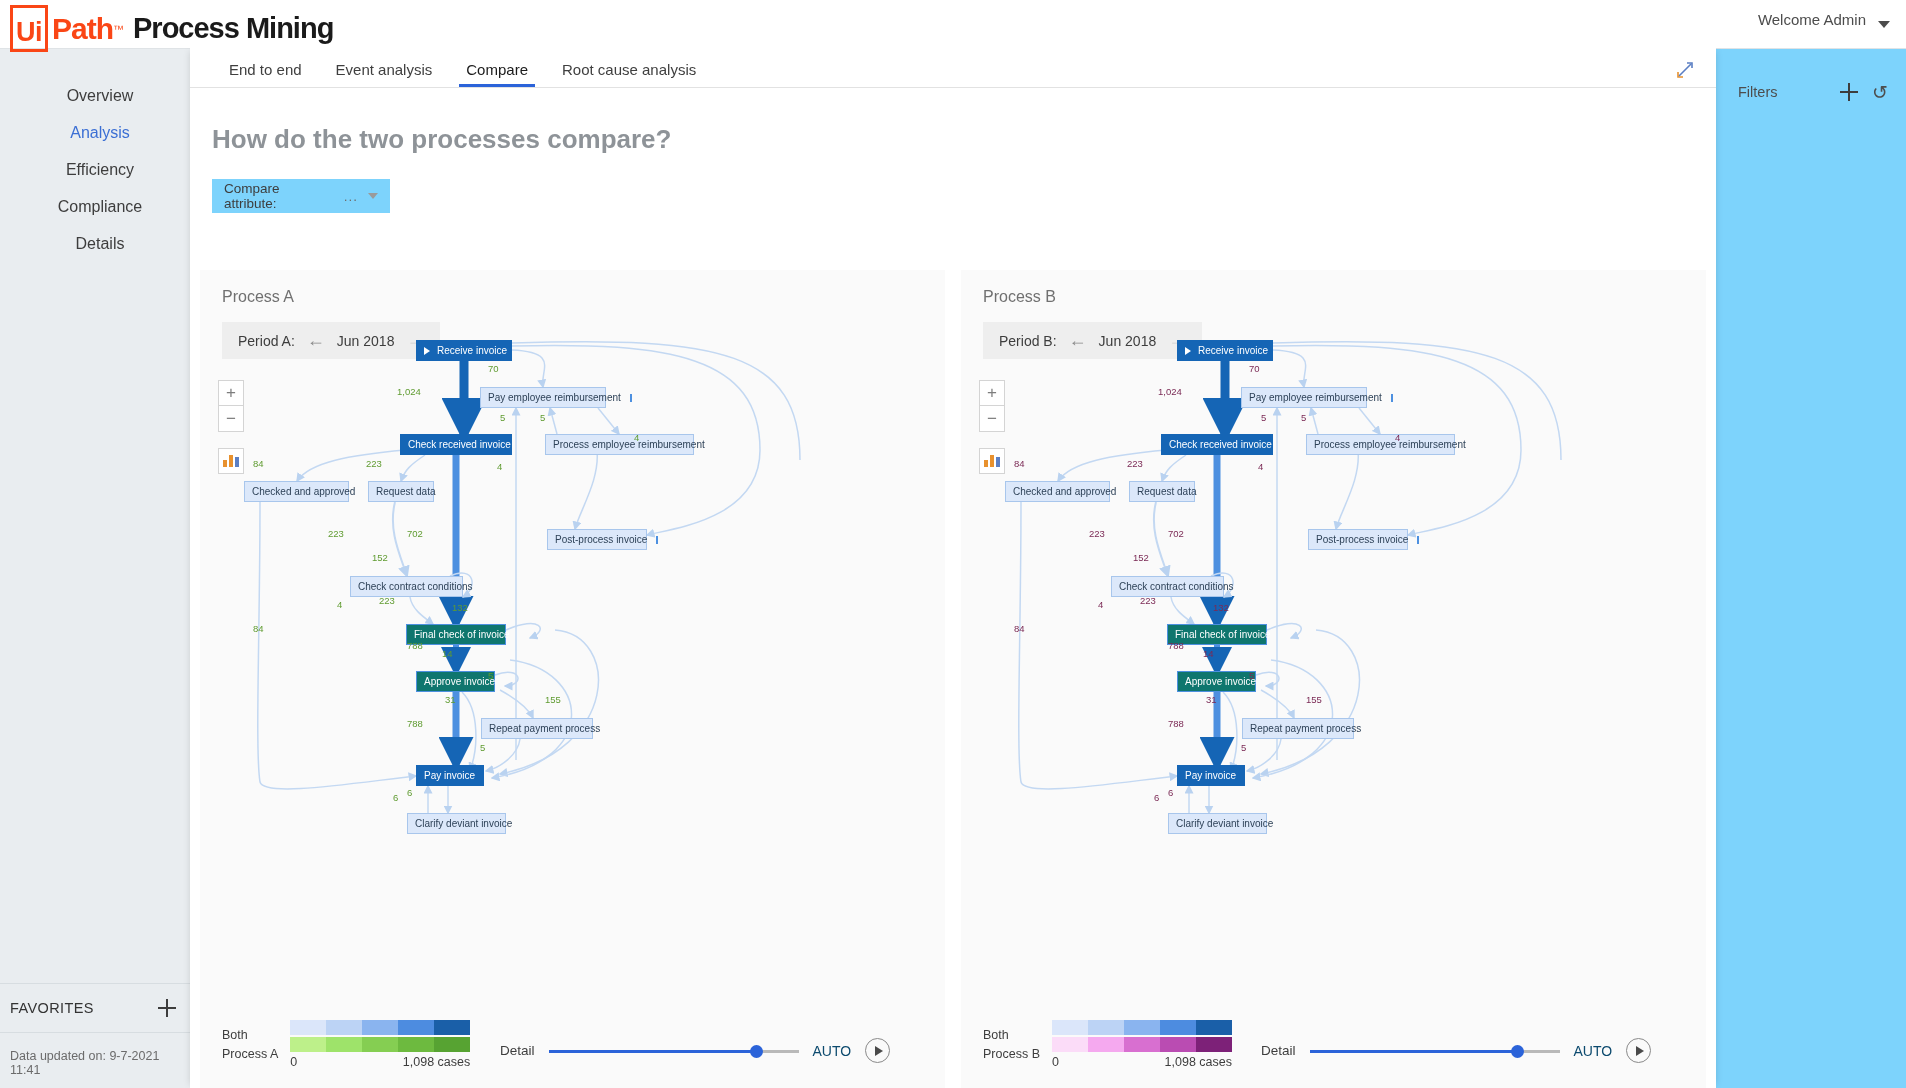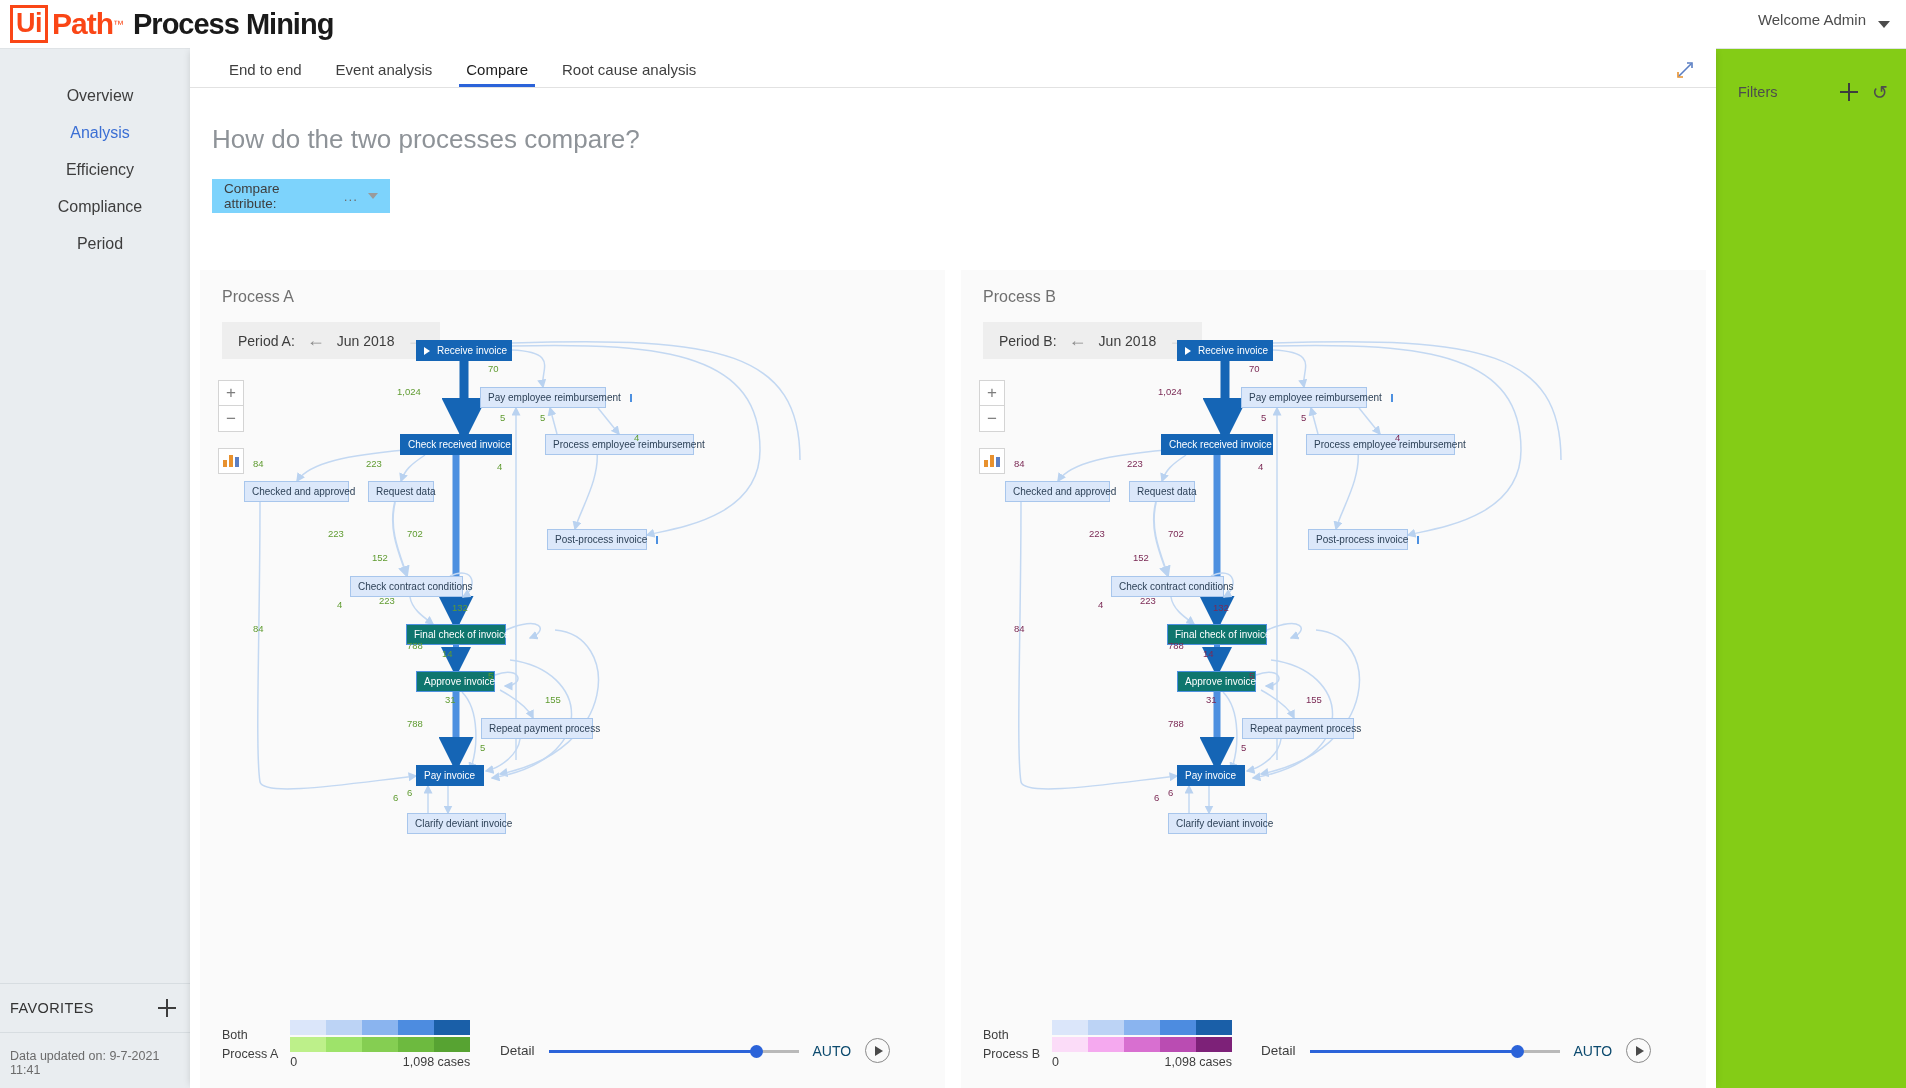--- a/index.html
+++ b/index.html
@@ -12,21 +12,21 @@
 
   
   .topbar {
     position: absolute; left: 0; top: 0; width: 1906px; height: 48px;
     background: #ffffff; z-index: 40;
   }
   .logo { position: absolute; left: 10px; top: 5px; display: flex; align-items: center; }
   .logo-ui {
     border: 3px solid #fa4616; color: #fa4616;
     font-size: 27px; font-weight: bold; line-height: 1;
-    padding: 2px 3px 3px 3px; letter-spacing: -0.5px;
+    padding: 11px 3px 3px 3px; letter-spacing: -0.5px;
   }
   .logo-path {
     color: #fa4616; font-size: 30px; font-weight: bold;
     margin-left: 4px; line-height: 1; letter-spacing: -1px;
   }
   .logo-tm { color: #fa4616; font-size: 11px; vertical-align: super; }
   .logo-pm {
     color: #1a1a1a; font-size: 29px; font-weight: bold;
     margin-left: 9px; line-height: 1; letter-spacing: -1.0px;
   }
@@ -88,21 +88,21 @@
   .tab.active { color: #1b1b1b; }
   .tab.active:after {
     content: ''; position: absolute; left: 10px; right: 10px; bottom: 0;
     height: 3px; background: #2b63d9;
   }
   .expand-btn {
     position: absolute; right: 20px; bottom: 6px; width: 22px; height: 22px;
     cursor: pointer;
   }
   .page-title {
-    font-size: 26px; color: #8e9398; font-weight: normal;
+    font-size: 26px; color: #8e9398; font-weight: bold;
     padding: 36px 0 0 22px;
   }
   .attr-select {
     margin: 24px 0 0 22px; width: 178px; height: 34px; background: #7dd3fc;
     display: flex; align-items: center; gap: 10px; padding: 0 12px;
     font-size: 13.5px; color: #3d3d3d; cursor: pointer;
   }
   .attr-dots { color: #6d6d6d; letter-spacing: 1px; }
   .attr-caret {
     margin-left: auto; width: 0; height: 0;
@@ -218,21 +218,21 @@
   }
   .play-btn i {
     width: 0; height: 0; border-left: 8px solid #4a4a4a;
     border-top: 5px solid transparent; border-bottom: 5px solid transparent;
     margin-left: 2px;
   }
 
   
   .filters {
     position: absolute; right: 0; top: 48px; width: 190px; height: 1040px;
-    background: #84cc16; border-top: 1px solid #dfe3e6;
+    background: #7dd3fc; border-top: 1px solid #dfe3e6;
   }
   .filters-head {
     height: 48px; display: flex; align-items: center; gap: 14px;
     padding: 38px 18px 0 22px;
   }
   .filters-label { font-size: 14.5px; color: #4d4d4d; margin-right: auto; }
   .reset-ico { font-size: 19px; color: #4d4d4d; cursor: pointer; line-height: 1; }
 </style>
 </head>
 <body>
@@ -249,21 +249,21 @@
     <span class="caret-down"></span>
   </div>
 </div>
 
 <div class="sidebar">
   <div class="sidebar-nav" id="sidebar-nav">
       <div class="sidebar-item">Overview</div>
       <div class="sidebar-item active">Analysis</div>
       <div class="sidebar-item">Efficiency</div>
       <div class="sidebar-item">Compliance</div>
-      <div class="sidebar-item">Period</div>
+      <div class="sidebar-item">Details</div>
     </div>
   <div class="favorites">
     <span class="favorites-label">FAVORITES</span>
     <span class="plus-ico"></span>
   </div>
   <div class="data-updated">Data updated on: 9-7-2021 11:41</div>
 </div>
 
 <div class="filters">
   <div class="filters-head">

